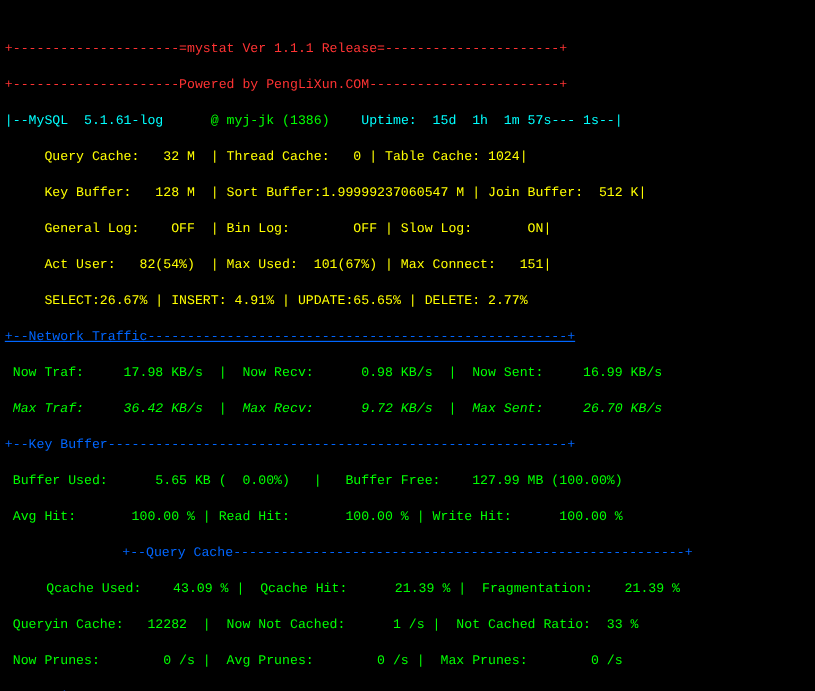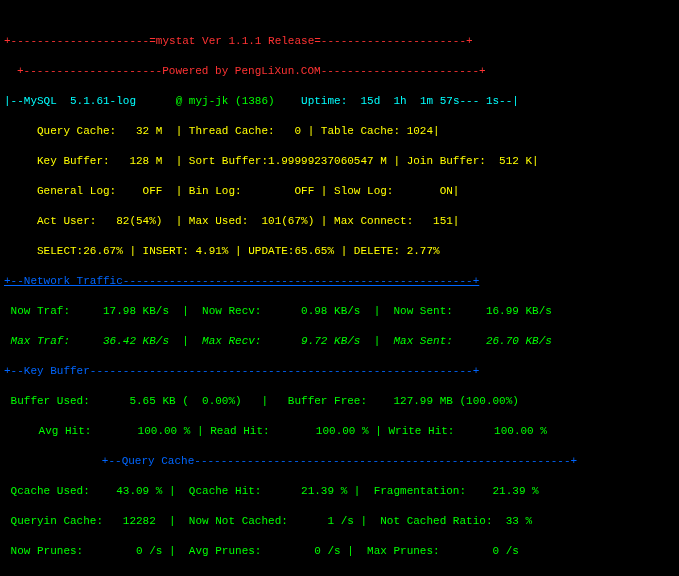--- a/index.html
+++ b/index.html
@@ -6,35 +6,35 @@
 .r{color:#f33}
 .c{color:#0ff}
 .y{color:#ff0}
 .g{color:#0f0}
 .b{color:#06f}
 </style>
 </head>
 <body>
 
 <span class="r" style="display: block;">+---------------------=mystat Ver 1.1.1 Release=----------------------+</span>
-<span class="r" style="display: block; margin-left: 13px;">+---------------------Powered by PengLiXun.COM------------------------+</span>
+<span class="r" style="display: block;">+---------------------Powered by PengLiXun.COM------------------------+</span>
 <span style="display: block;"><span class="c">|--MySQL  5.1.61-log</span><span class="g">      @ myj-jk (1386)</span><span class="c">    Uptime:  15d  1h  1m 57s--- 1s--|</span></span>
 <span class="y" style="display: block;">     Query Cache:   32 M  | Thread Cache:   0 | Table Cache: 1024|</span>
 <span class="y" style="display: block;">     Key Buffer:   128 M  | Sort Buffer:1.99999237060547 M | Join Buffer:  512 K|</span>
 <span class="y" style="display: block;">     General Log:    OFF  | Bin Log:        OFF | Slow Log:       ON|</span>
 <span class="y" style="display: block;">     Act User:   82(54%)  | Max Used:  101(67%) | Max Connect:   151|</span>
 <span class="y" style="display: block;">     SELECT:26.67% | INSERT: 4.91% | UPDATE:65.65% | DELETE: 2.77%</span>
 <span class="b" style="display: block; text-decoration: underline;">+--Network Traffic-----------------------------------------------------+</span>
 <span class="g" style="display: block;"> Now Traf:     17.98 KB/s  |  Now Recv:      0.98 KB/s  |  Now Sent:     16.99 KB/s</span>
 <span class="g" style="display: block; font-style: italic;"> Max Traf:     36.42 KB/s  |  Max Recv:      9.72 KB/s  |  Max Sent:     26.70 KB/s</span>
 <span class="b" style="display: block;">+--Key Buffer----------------------------------------------------------+</span>
 <span class="g" style="display: block;"> Buffer Used:      5.65 KB (  0.00%)   |   Buffer Free:    127.99 MB (100.00%)</span>
-<span class="g" style="display: block; margin-left: 28px;"> Avg Hit:       100.00 % | Read Hit:       100.00 % | Write Hit:      100.00 %</span>
+<span class="g" style="display: block;"> Avg Hit:       100.00 % | Read Hit:       100.00 % | Write Hit:      100.00 %</span>
 <span class="b" style="display: block; text-align: center;">+--Query Cache---------------------------------------------------------+</span>
-<span class="g" style="display: block;"> Qcache Used:    43.09 % |  Qcache Hit:      21.39 % |  Fragmentation:    21.39 %</span>
+<span class="g" style="display: block; margin-left: 28px;"> Qcache Used:    43.09 % |  Qcache Hit:      21.39 % |  Fragmentation:    21.39 %</span>
 <span class="g" style="display: block; font-family: Liberation Mono, monospace;"> Queryin Cache:   12282  |  Now Not Cached:      1 /s |  Not Cached Ratio:  33 %</span>
 <span class="g" style="display: block;"> Now Prunes:        0 /s |  Avg Prunes:        0 /s |  Max Prunes:        0 /s</span>
 <span class="b" style="display: block;">+--Queries-------------------------------------------------------------+</span>
 
 
 
 
 
 
 

